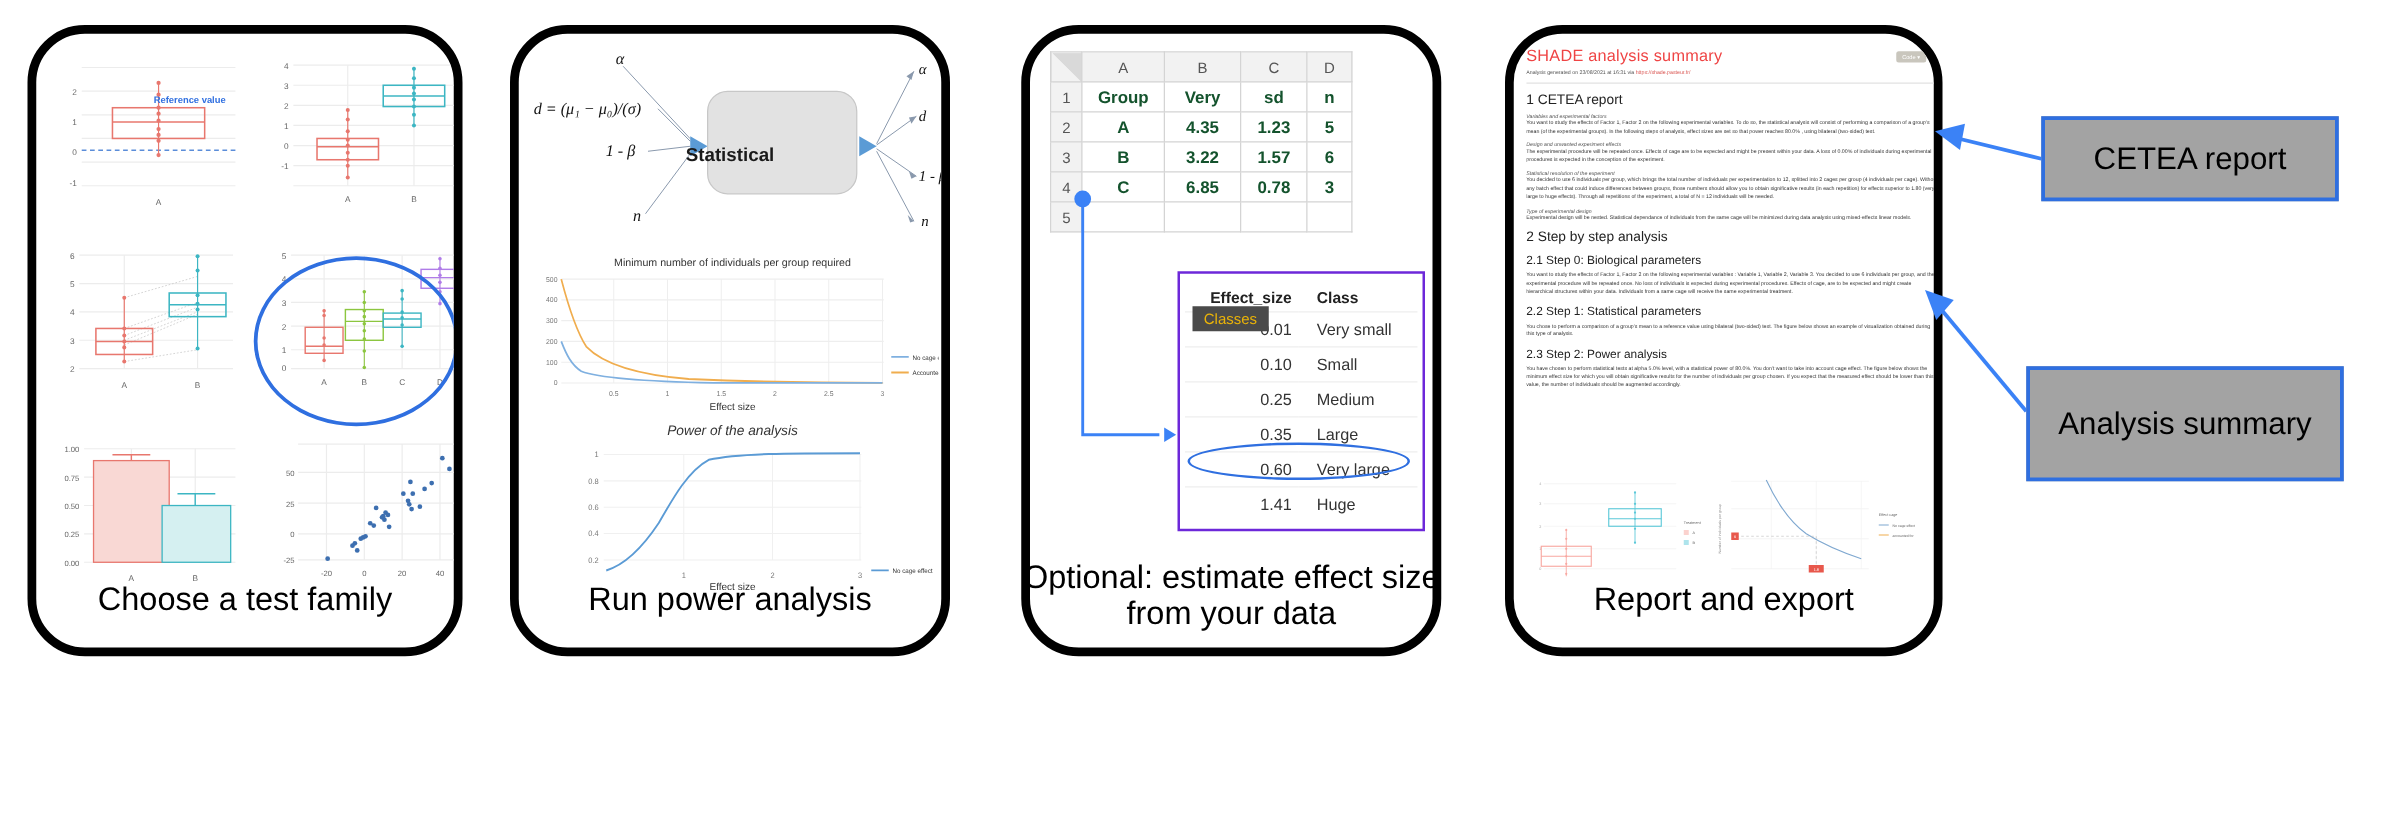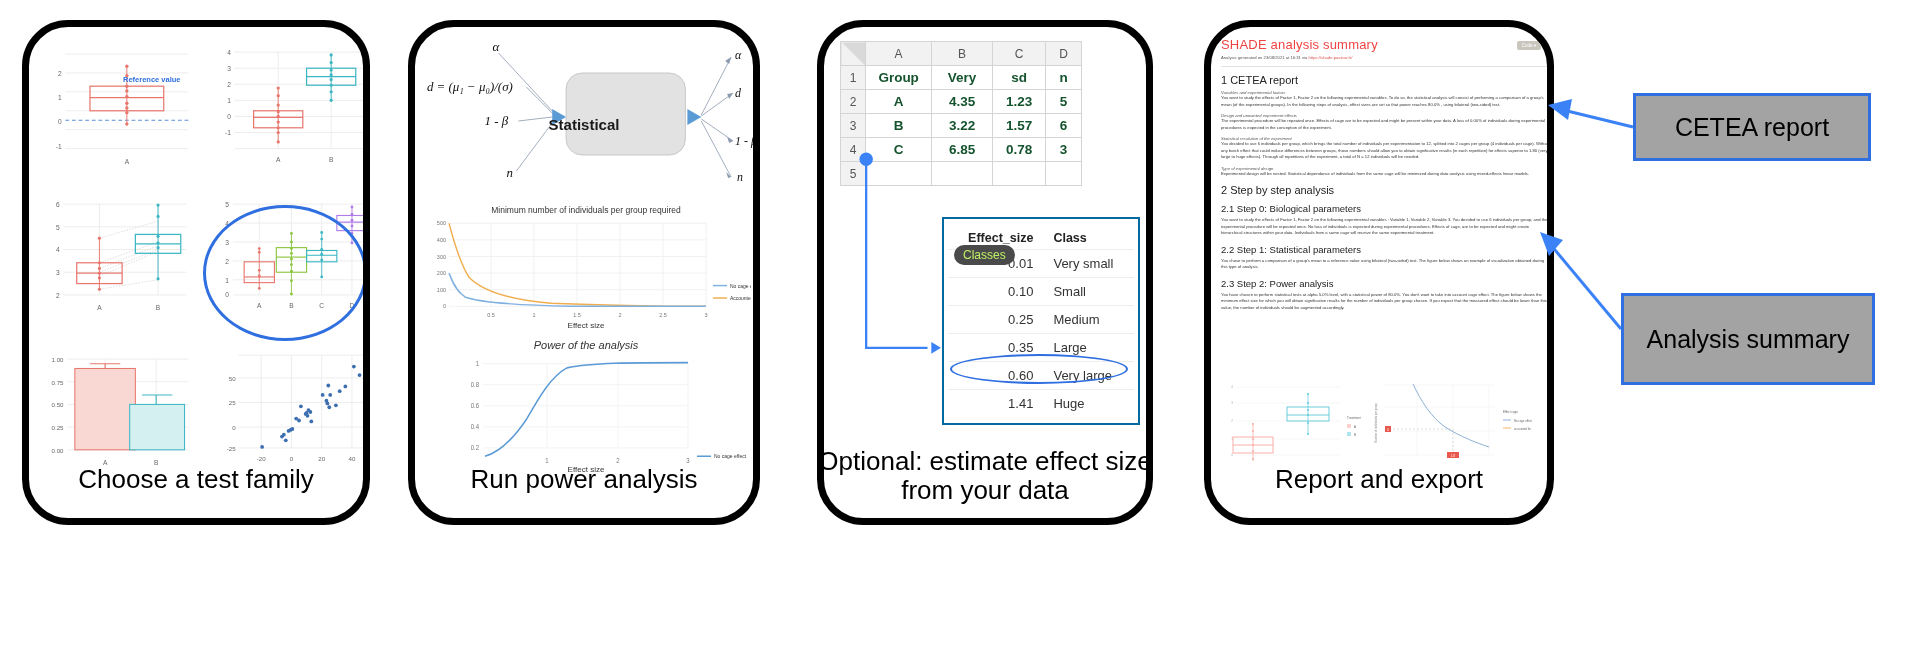--- a/index.html
+++ b/index.html
@@ -114,38 +114,38 @@
   .sheet .corner { background: linear-gradient(225deg, #d9d9d9 50%, #f2f2f2 50%); }
   .sheet col.c-a { width: 62px; }
   .sheet col.c-b { width: 58px; }
   .sheet col.c-c { width: 50px; }
   .sheet col.c-d { width: 34px; }
 
   .efftable {
     position: absolute; left: 118px; top: 190px;
     width: 198px;
     background: #fff;
-    border: 2px solid #0369a1;
+    border: 2px solid #6d28d9;
     padding: 8px 4px 6px 4px;
   }
   .efftable table { width: 100%; border-collapse: collapse; font-size: 13px; }
   .efftable th {
     text-align: right; font-weight: bold; color: #222;
     padding: 4px 6px; font-size: 12.5px;
   }
   .efftable th.cls { text-align: left; padding-left: 14px; }
   .efftable td {
     padding: 6px 6px; color: #333; text-align: right;
     border-top: 1px solid #eee; font-size: 13px;
   }
   .efftable td.cls { text-align: left; padding-left: 14px; }
   .tooltip-classes {
     position: absolute; left: 10px; top: 26px;
-    background: #4a4a4a; color: #bef264;
-    font-size: 12px; padding: 3px 9px; border-radius: 10px;
+    background: #4a4a4a; color: #eab308;
+    font-size: 12px; padding: 3px 9px; border-radius: 0;
   }
   .ellipse-large {
     position: absolute; left: 6px; top: 135px;
     width: 178px; height: 30px;
     border: 2.5px solid #2f6fe0; border-radius: 50%;
   }
   .p3-connector { position: absolute; left: 0; top: 0; width: 100%; height: 100%; pointer-events: none; }
 
   
   .doc { position: absolute; left: 10px; top: 10px; width: 330px; height: 430px; overflow: hidden; }

